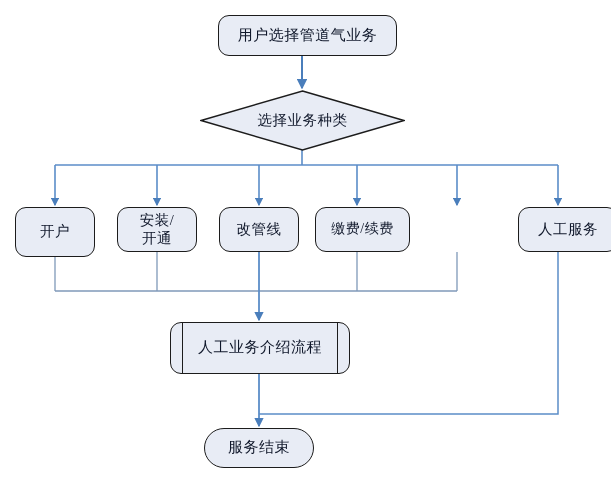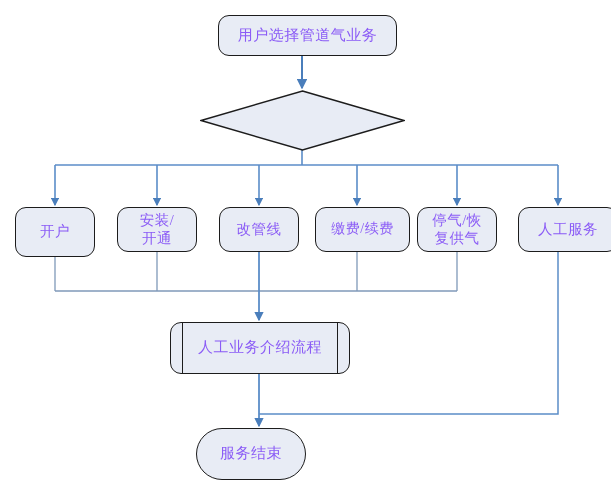--- a/index.html
+++ b/index.html
@@ -24,21 +24,21 @@
     width: 611px;
     height: 482px;
   }
   .node {
     position: absolute;
     box-sizing: border-box;
     display: flex;
     align-items: center;
     justify-content: center;
     text-align: center;
-    color: #8b5cf6;
+    color: #0f172a;
     background: #e8ecf5;
     border: 1px solid #1c1c1c;
     z-index: 2;
   }
   .node-label {
     display: block;
     line-height: 1.18;
     white-space: pre-line;
     letter-spacing: 0.5px;
   }
@@ -136,51 +136,48 @@
   </svg>
 
   <div class="node shape-roundrect t-16" style="left:218px; top:15px; width:179px; height:41px;">
     <span class="node-label">用户选择管道气业务</span>
   </div>
 
   <div class="node shape-diamond t-15" style="left:200px; top:90px; width:205px; height:61px;">
     <svg class="diamond-body" viewBox="0 0 205 61" preserveAspectRatio="none">
       <polygon points="102.5,1 204,30.5 102.5,60 1,30.5" fill="#e8ecf5" stroke="#1c1c1c" stroke-width="1.4" vector-effect="non-scaling-stroke"></polygon>
     </svg>
+    <span class="node-label diamond-text">选择业务种类</span>
   </div>
 
   <div class="node shape-roundrect t-15" style="left:15px; top:207px; width:80px; height:50px;">
     <span class="node-label">开户</span>
   </div>
 
   <div class="node shape-roundrect t-15" style="left:117px; top:207px; width:80px; height:45px;text-align:center;">
     <span class="node-label">安装/
 开通</span>
   </div>
 
   <div class="node shape-roundrect t-15" style="left:219px; top:207px; width:80px; height:45px;">
     <span class="node-label">改管线</span>
   </div>
 
   <div class="node shape-roundrect t-14" style="left:315px; top:207px; width:95px; height:45px;">
     <span class="node-label">缴费/续费</span>
   </div>
 
-  <div class="node shape-roundrect t-15" style="left:417px; top:207px; width:80px; height:45px;">
-    <span class="node-label">停气/恢
-复供气</span>
-  </div>
 
   <div class="node shape-roundrect t-15" style="left:518px; top:207px; width:100px; height:45px;text-align:right;">
     <span class="node-label">人工服务</span>
   </div>
 
   <div class="node shape-predefined t-16" style="left:170px; top:322px; width:180px; height:52px;justify-content:center;">
     <span class="rail left"></span>
     <span class="rail right"></span>
     <span class="node-label">人工业务介绍流程</span>
   </div>
 
-  <div class="node shape-stadium t-16" style="left:196px; top:428px; width:110px; height:52px;">
+  <div class="node shape-stadium t-16" style="left:204px; top:428px; width:110px; height:40px;">
     <span class="node-label">服务结束</span>
   </div>
 
 </div>
 
 </body></html>

